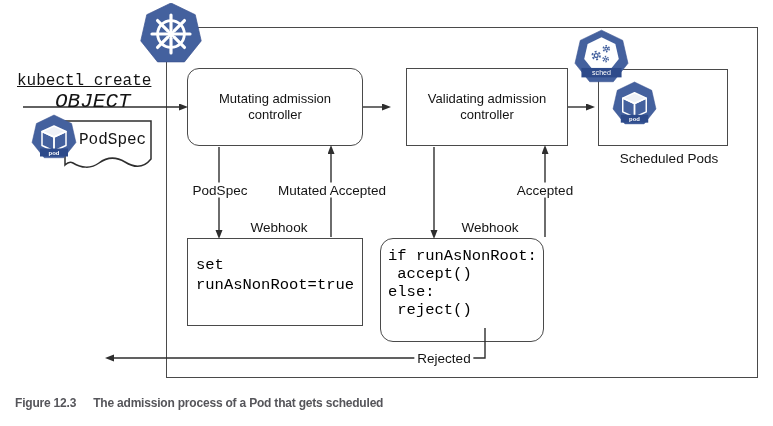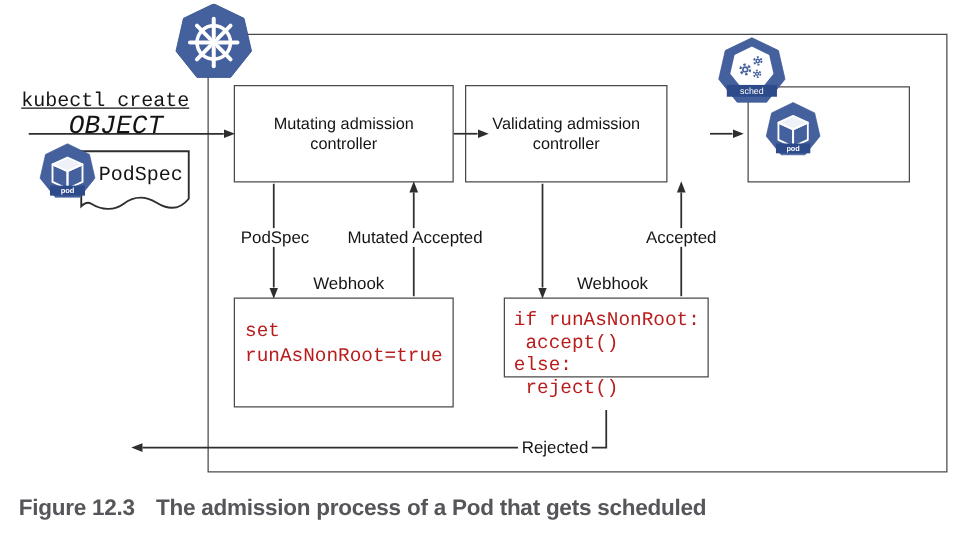--- a/index.html
+++ b/index.html
@@ -2,59 +2,59 @@
 <html><head>
 <meta charset="utf-8">
 <style>
   html,body{margin:0;padding:0;background:#ffffff;}
   .canvas{position:relative;width:773px;height:426px;background:#fff;overflow:hidden;
           font-family:"Liberation Sans",sans-serif;color:#111;}
   .abs{position:absolute;}
   .box{position:absolute;background:#fff;border:1.4px solid #4a4a4a;box-sizing:border-box;}
   .ctrl-box{display:flex;align-items:center;justify-content:center;text-align:center;}
   .box-label{font-size:13px;line-height:16px;white-space:pre-line;color:#141414;}
-  .code{font-family:"Liberation Mono",monospace;font-size:15.5px;color:#b91c1c;white-space:pre;}
+  .code{font-family:"Liberation Mono",monospace;font-size:15.5px;color:#000000;white-space:pre;}
   .lbl{position:absolute;font-size:13.5px;color:#141414;background:#fff;padding:0 3px;
        transform:translate(-50%,-50%);white-space:nowrap;}
   .mono{font-family:"Liberation Mono",monospace;color:#141414;}
   .kubectl{font-size:16px;white-space:nowrap;text-decoration:underline;}
   .kobject{font-size:21px;font-style:italic;}
   .dashed-box{position:absolute;border:1.5px dashed #333;box-sizing:border-box;background:transparent;
               display:flex;align-items:center;justify-content:center;font-size:13.5px;}
-  .caption{position:absolute;left:15px;top:396px;font-size:18px;font-weight:bold;
+  .caption{position:absolute;left:15px;top:396px;font-size:12px;font-weight:bold;
            color:#55555a;letter-spacing:-0.2px;white-space:nowrap;}
   .caption .ttl{margin-left:17px;}
   svg{display:block;}
   .overlay{position:absolute;left:0;top:0;pointer-events:none;}
 </style>
 </head>
 <body>
 
 <div class="canvas">
 
   <div class="box" style="left:166px;top:27px;width:592px;height:351px;"></div>
 
-  <div class="box ctrl-box" style="left:187px;top:68px;width:176px;height:78px;">
+  <div class="box ctrl-box" style="left:187px;top:68px;width:176px;height:78px;border-radius:12px;">
     <span class="box-label">Mutating admission
 controller</span>
   </div>
 
-  <div class="box ctrl-box" style="left:372px;top:68px;width:162px;height:78px;">
+  <div class="box ctrl-box" style="left:406px;top:68px;width:162px;height:78px;">
     <span class="box-label">Validating admission
 controller</span>
   </div>
 
   <div class="box" style="left:598px;top:69px;width:130px;height:77px;"></div>
 
   <div class="box" style="left:187px;top:238px;width:176px;height:88px;">
     <div class="code" style="padding:16px 0 0 8px;line-height:20px;">set
 runAsNonRoot=true</div>
   </div>
 
-  <div class="box" style="left:403px;top:238px;width:164px;height:64px;">
+  <div class="box" style="left:380px;top:238px;width:164px;height:104px;border-radius:13px;">
     <div class="code" style="padding:8px 0 0 7px;line-height:18px;">if runAsNonRoot:
  accept()
 else:
  reject()</div>
   </div>
 
   <svg class="overlay" width="773" height="426" viewBox="0 0 773 426">
     <defs>
       <marker id="ah" markerWidth="10" markerHeight="9" refX="0" refY="3.5" orient="auto" markerUnits="userSpaceOnUse">
         <path d="M0,0 L9,3.5 L0,7 Z" fill="#2e2e2e"></path>
@@ -71,20 +71,21 @@
       <path d="M485,328 L485,358 L114,358" marker-end="url(#ah)"></path>
     </g>
   </svg>
 
   <div class="lbl" style="left:220px;top:190px;">PodSpec</div>
   <div class="lbl" style="left:332px;top:190px;">Mutated Accepted</div>
   <div class="lbl" style="left:279px;top:227px;">Webhook</div>
   <div class="lbl" style="left:545px;top:190px;">Accepted</div>
   <div class="lbl" style="left:490px;top:227px;">Webhook</div>
   <div class="lbl" style="left:444px;top:358px;">Rejected</div>
+  <div class="lbl" style="left:669px;top:158px;">Scheduled Pods</div>
 
   <div class="abs mono kubectl" style="left:17px;top:72px;">kubectl create</div>
   <div class="abs mono kobject" style="left:55px;top:90px;">OBJECT</div>
 
   <svg class="abs" style="left:64px;top:120px;" width="92" height="52" viewBox="0 0 92 52">
     <path d="M1,1 H87 V39 C79,49 69,47 61,42 C51,36 43,37 35,43 C27,49 17,48 9,43 C6.5,41.5 3.5,42.5 1,45 Z" fill="#ffffff" stroke="#2e2e2e" stroke-width="1.5"></path>
   </svg>
   <div class="abs mono" style="left:79px;top:131px;font-size:16px;">PodSpec</div>
 
   <svg class="abs" style="left:29px;top:113px;" width="50" height="52" viewBox="0 0 100 100">

